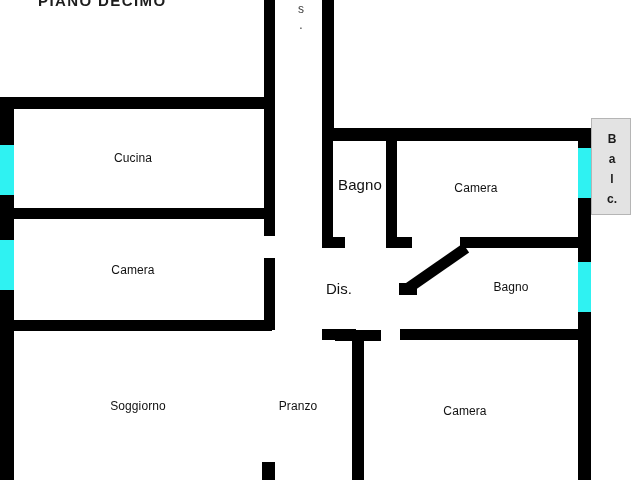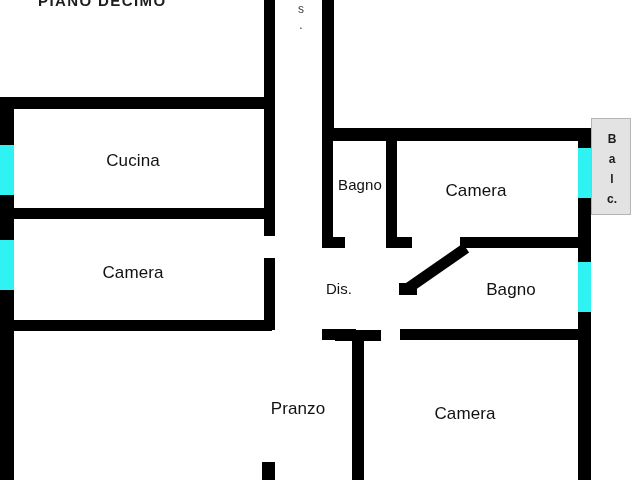--- a/index.html
+++ b/index.html
@@ -30,21 +30,21 @@
   }
   .balcony {
     position: absolute;
     background: #e3e3e3;
     border: 1px solid #b5b5b5;
     box-sizing: border-box;
   }
   .label {
     position: absolute;
     color: #111111;
-    font-size: 17px;
+    font-size: 12px;
     line-height: 1.05;
     white-space: nowrap;
     letter-spacing: 0.1px;
   }
   .label.small {
     font-size: 15px;
   }
   .vlabel {
     position: absolute;
     color: #3a3a3a;
@@ -140,20 +140,21 @@
 
   <div class="window" style="left:0px; top:145px; width:14px; height:50px;"></div>
   <div class="window" style="left:0px; top:240px; width:14px; height:50px;"></div>
   <div class="window" style="left:578px; top:148px; width:13px; height:50px;"></div>
   <div class="window" style="left:578px; top:262px; width:13px; height:50px;"></div>
 
   <div class="label" style="left:133px; top:152px; transform:translateX(-50%);">Cucina</div>
 
   <div class="label" style="left:133px; top:264px; transform:translateX(-50%);">Camera</div>
 
+  <div class="label" style="left:138px; top:400px; transform:translateX(-50%);">Soggiorno</div>
 
   <div class="label" style="left:298px; top:400px; transform:translateX(-50%);">Pranzo</div>
 
   <div class="label small" style="left:360px; top:177px; transform:translateX(-50%);">Bagno</div>
 
   <div class="label" style="left:476px; top:182px; transform:translateX(-50%);">Camera</div>
 
   <div class="label" style="left:511px; top:281px; transform:translateX(-50%);">Bagno</div>
 
   <div class="label" style="left:465px; top:405px; transform:translateX(-50%);">Camera</div>

